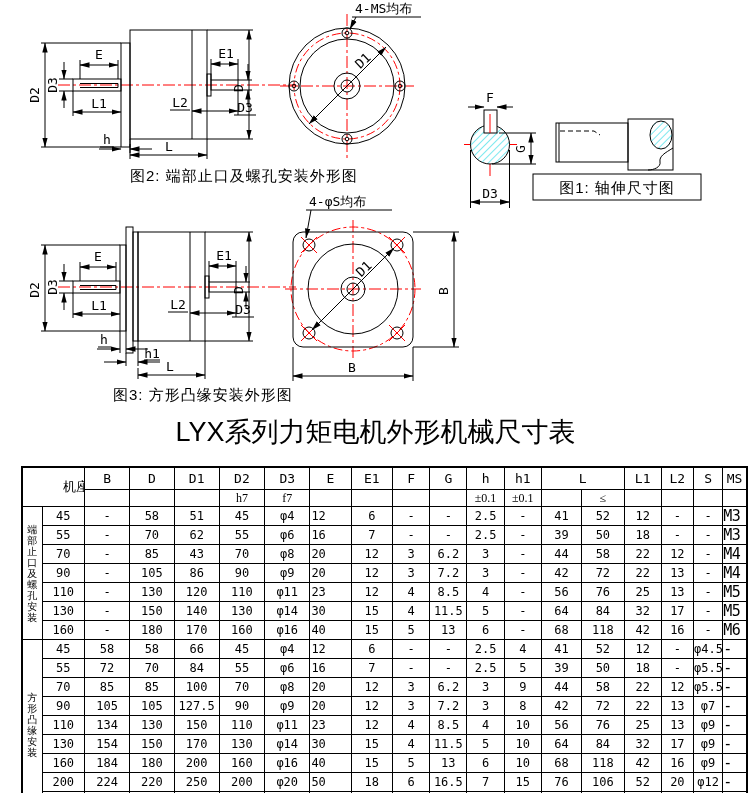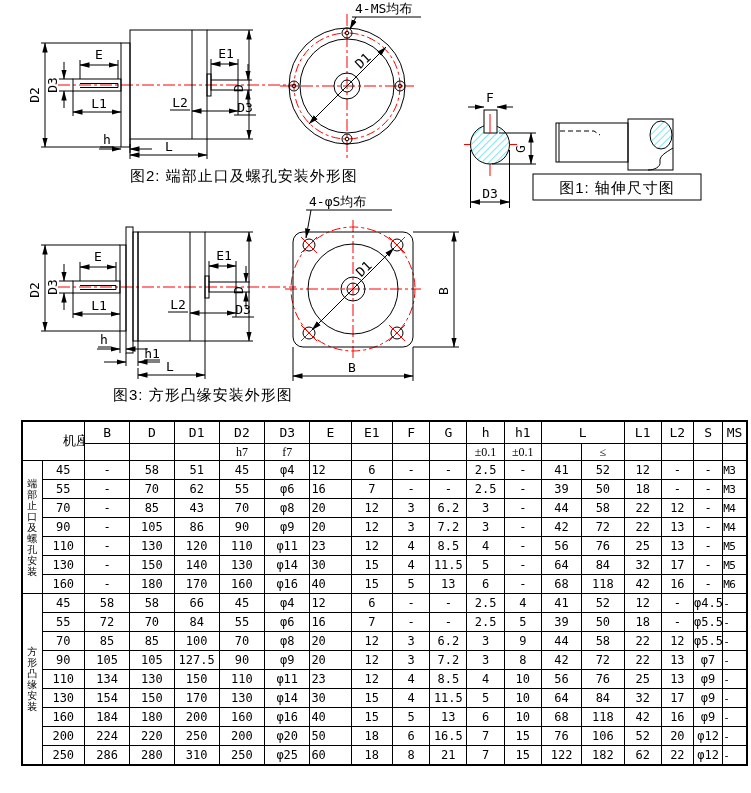--- a/index.html
+++ b/index.html
@@ -14,21 +14,21 @@
   .cap{font:15px "Liberation Sans",sans-serif;letter-spacing:1px;}
   .title{width:751px;height:46px;line-height:50px;text-align:center;font:27px "Liberation Sans",sans-serif;color:#000;}
   table.dim{border-collapse:collapse;table-layout:fixed;width:727px;margin:6px 0 0 21px;border:2px solid #000;}
   table.dim th,table.dim td{border:1px solid #000;font:12px "DejaVu Sans Mono",monospace;font-weight:normal;color:#000;text-align:center;padding:0;height:18px;white-space:nowrap;overflow:hidden;}
   table.dim thead tr.h1 th{height:21px;font-size:13px;}
   table.dim thead tr.h2 td{height:16px;font-family:Liberation Serif, serif;}
   table.dim .corner{font-size:13px;padding-left:40px;}
   table.dim .glabel{font-size:10px;line-height:11px;vertical-align:middle;}
   table.dim .gch{display:block;}
   table.dim td.col5{text-align:left;padding-left:1px;}
-  table.dim td.col16{text-align:left;font-size:11px;letter-spacing:-0.5px;}
+  table.dim td.col16{text-align:left;font-size:15px;letter-spacing:-0.5px;}
 </style>
 </head>
 <body>
 
 <div class="page">
 
 <svg width="751" height="410" viewBox="0 0 751 410">
   <defs>
     <marker id="ar" markerWidth="10" markerHeight="7" refX="9.5" refY="3.5" orient="auto-start-reverse" markerUnits="userSpaceOnUse">
       <path d="M0,0.8 L10,3.5 L0,6.2 z" fill="#000"></path>
@@ -270,20 +270,21 @@
     <line class="d" x1="293" y1="376" x2="413" y2="376" marker-start="url(#ar)" marker-end="url(#ar)"></line>
     <text class="dl" x="352" y="372" text-anchor="middle">B</text>
 
     <line class="d" x1="413" y1="232" x2="459" y2="232"></line>
     <line class="d" x1="413" y1="347" x2="459" y2="347"></line>
     <line class="d" x1="454" y1="232" x2="454" y2="347" marker-start="url(#ar)" marker-end="url(#ar)"></line>
     <text class="dl" x="448" y="291" text-anchor="middle" transform="rotate(-90 448 291)">B</text>
   </g>
 </svg>
 
+<div class="title">LYX系列力矩电机外形机械尺寸表</div>
 
 <table class="dim">
       <colgroup>
         <col style="width: 20px;">
         <col style="width: 42px;">
         <col style="width: 45px;">
         <col style="width: 44px;">
         <col style="width: 45px;">
         <col style="width: 45px;">
         <col style="width: 45px;">

